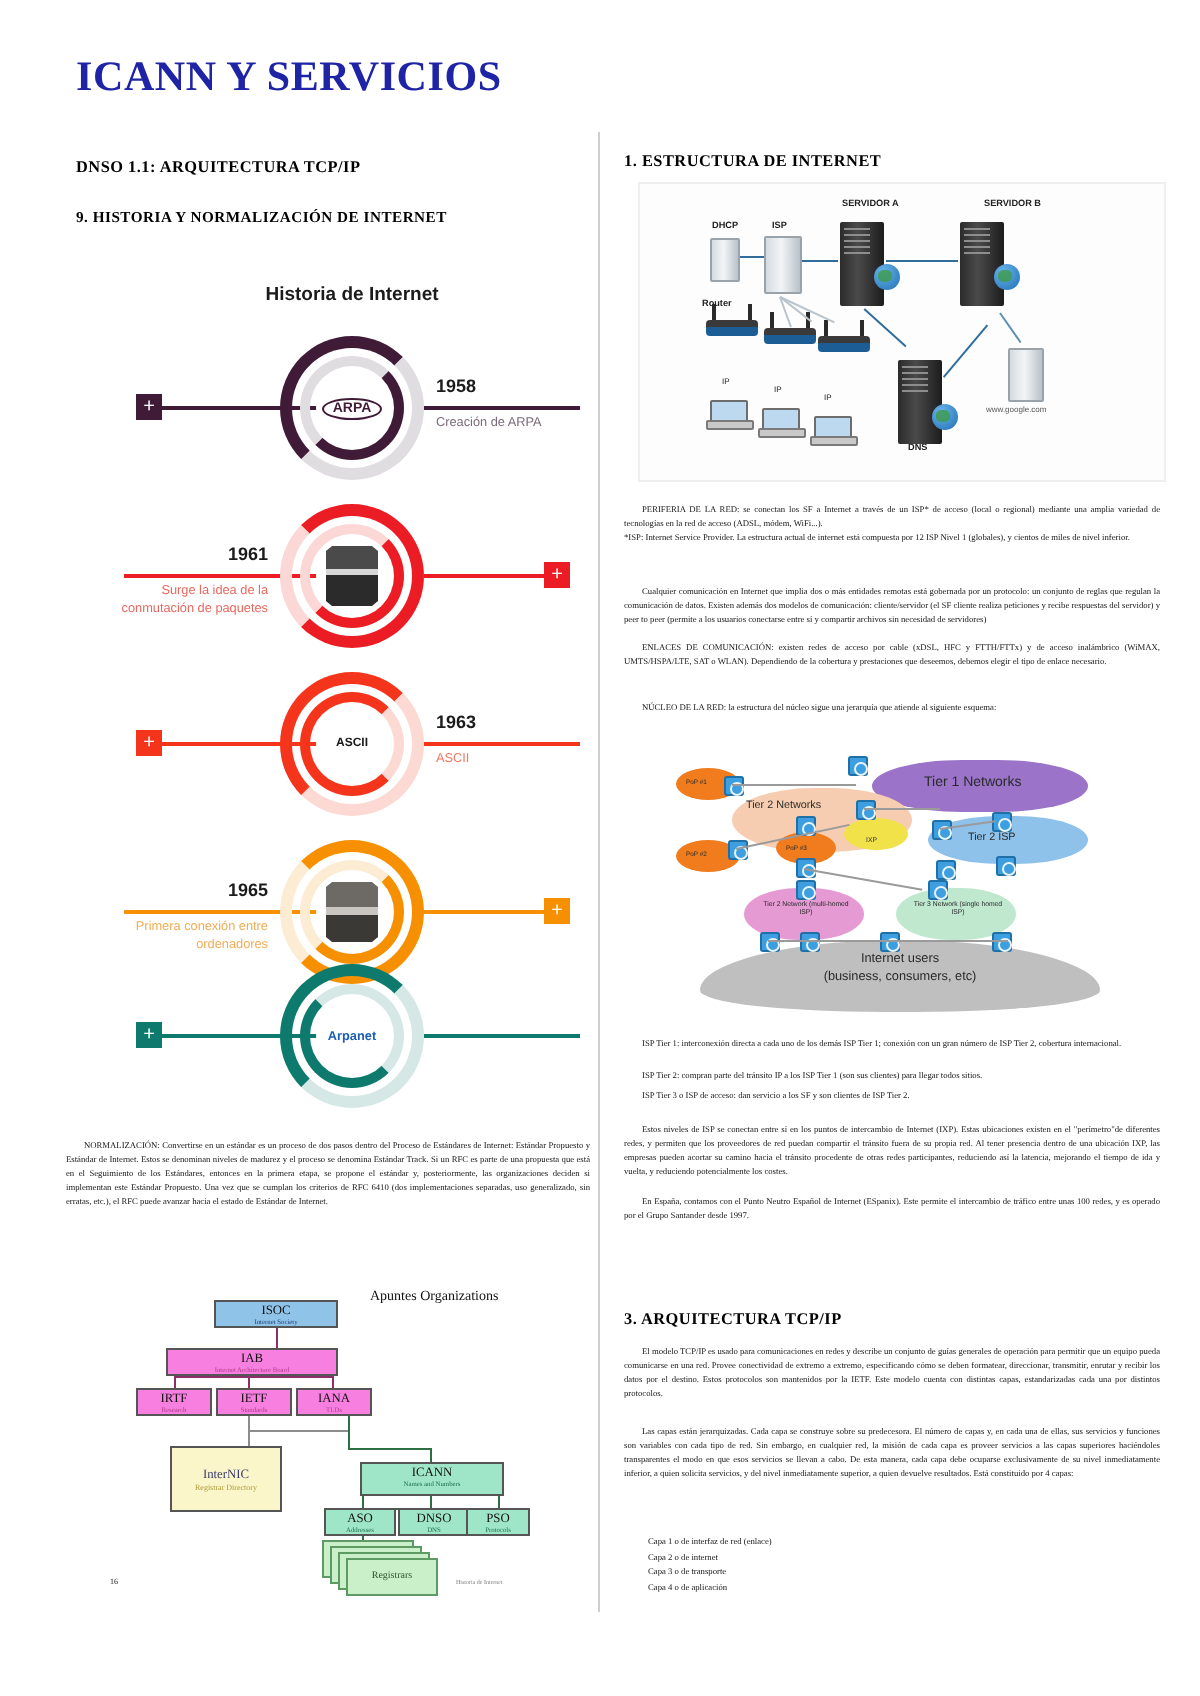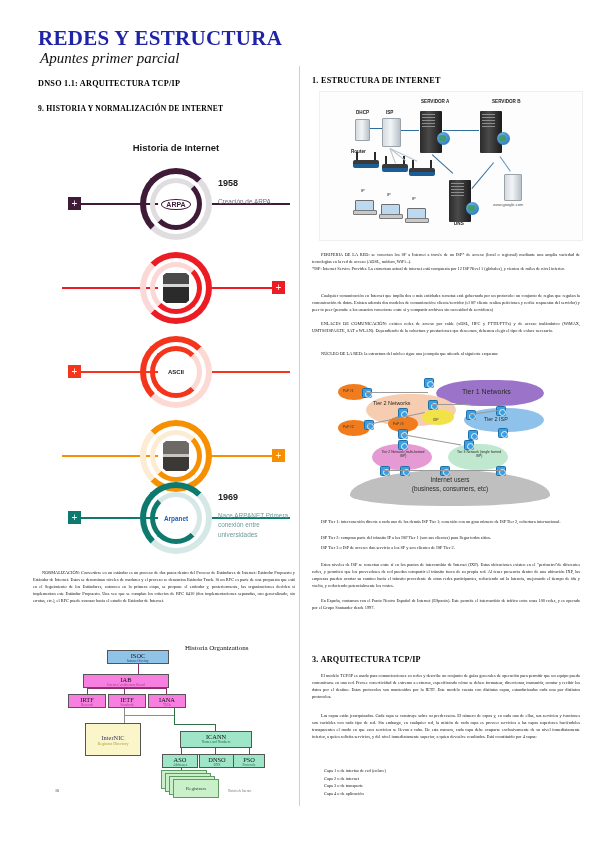--- a/index.html
+++ b/index.html
@@ -52,21 +52,21 @@
   }
   .hub-label{font-family:"Liberation Sans",sans-serif;font-weight:bold;font-size:7px;}
   .hub-photo{width:26px;height:30px;border-radius:2px;
     background:linear-gradient(#4a4a4a 0 38%,#d8d8d8 38% 48%,#2b2b2b 48% 100%);}
   .hub-photo.b{background:linear-gradient(#6d6a66 0 42%,#c9c5c0 42% 55%,#3a3936 55% 100%);}
   .lead{position:absolute;height:1.6px;top:35px;}
   .plus{
     position:absolute;top:29px;width:13px;height:13px;color:#fff;
     font-family:"Liberation Sans",sans-serif;font-size:10px;line-height:13px;text-align:center;
   }
-  .side{position:absolute;top:10px;width:78px;}
+  .side{position:absolute;top:20px;width:78px;}
   .side .yr{font-family:"Liberation Sans",sans-serif;font-weight:bold;font-size:9px;color:#1b1b1b;}
   .side .dsc{font-family:"Liberation Sans",sans-serif;font-size:6.4px;line-height:1.45;margin-top:9px;}
   .side.right{left:158px;text-align:left;}
   .side.left{left:-4px;text-align:right;}
   
   .org{position:absolute;left:63px;top:638px;width:235px;height:150px;}
   .org-title{position:absolute;left:122px;top:6px;font-family:"Liberation Serif",serif;font-size:7px;color:#111;}
   .ob{position:absolute;box-sizing:border-box;border:1px solid #555;text-align:center;
       font-family:"Liberation Serif",serif;line-height:1.05;}
   .ob .t{font-size:6.4px;font-weight:normal;color:#111;display:block;padding-top:2px;}
@@ -112,22 +112,21 @@
      background:#bfbfbf;}
   .edge{position:absolute;border-top:.7px solid #9a9a9a;transform-origin:0 50%;}
 </style>
 </head>
 <body>
 
 <div class="page">
 
   <div class="col-divider"></div>
 
-  <div class="doc-title">REDES Y ESTRUCTURA</div>
-  <div class="doc-subtitle">Apuntes primer parcial</div>
+  <div class="doc-title">ICANN Y SERVICIOS</div>
   <div class="sec-h big" style="left:38px;top:79px;">DNSO 1.1: ARQUITECTURA TCP/IP</div>
   <div class="sec-h" style="left:38px;top:104px;">9. HISTORIA Y NORMALIZACIÓN DE INTERNET</div>
 
   <div class="tl">
     <div class="tl-title">Historia de Internet</div>
 
     <div class="tl-row" style="top:26px;">
       <div class="lead" style="left:18px;width:98px;background:#3f1b38;"></div>
       <div class="lead" style="left:152px;width:78px;background:#3f1b38;"></div>
       <div class="plus" style="left:8px;background:#3f1b38;">+</div>
@@ -148,72 +147,80 @@
       <div class="lead" style="left:2px;width:114px;background:#ec1c24;"></div>
       <div class="lead" style="left:152px;width:62px;background:#ec1c24;"></div>
       <div class="plus" style="left:212px;background:#ec1c24;">+</div>
       <div class="ring">
         <div class="outer" style="border-color:#ec1c24 #ec1c24 #ec1c24 #fbd7d6;"></div>
         <div class="inner" style="border-color:#fbd7d6 #ec1c24 #ec1c24 #fbd7d6;"></div>
         <div class="hub">
           <span class="hub-photo"></span>
         </div>
       </div>
+      <div class="side left">
+        <div class="yr">1961</div>
+        <div class="dsc" style="color:#e8685f;">Surge la idea de la conmutación de paquetes</div>
+      </div>
     </div>
 
     <div class="tl-row" style="top:194px;">
       <div class="lead" style="left:18px;width:98px;background:#f4351c;"></div>
       <div class="lead" style="left:152px;width:78px;background:#f4351c;"></div>
       <div class="plus" style="left:8px;background:#f4351c;">+</div>
       <div class="ring">
         <div class="outer" style="border-color:#f4351c #fcd9d2 #fcd9d2 #f4351c;"></div>
         <div class="inner" style="border-color:#f4351c #fcd9d2 #f4351c #f4351c;"></div>
         <div class="hub">
           <span class="hub-label" style="color:#1b1b1b;font-size:6px;">ASCII</span>
         </div>
       </div>
+      <div class="side right">
+        <div class="yr">1963</div>
+        <div class="dsc" style="color:#ef7a66;">ASCII</div>
+      </div>
     </div>
 
     <div class="tl-row" style="top:278px;">
       <div class="lead" style="left:2px;width:114px;background:#f79000;"></div>
       <div class="lead" style="left:152px;width:62px;background:#f79000;"></div>
       <div class="plus" style="left:212px;background:#f79000;">+</div>
       <div class="ring">
         <div class="outer" style="border-color:#f79000 #f79000 #f79000 #fdecd4;"></div>
         <div class="inner" style="border-color:#fdecd4 #f79000 #f79000 #fdecd4;"></div>
         <div class="hub">
           <span class="hub-photo b"></span>
         </div>
       </div>
+      <div class="side left">
+        <div class="yr">1965</div>
+        <div class="dsc" style="color:#f2ac55;">Primera conexión entre ordenadores</div>
+      </div>
     </div>
 
     <div class="tl-row" style="top:340px;">
       <div class="lead" style="left:18px;width:98px;background:#0e7a6e;"></div>
       <div class="lead" style="left:152px;width:78px;background:#0e7a6e;"></div>
       <div class="plus" style="left:8px;background:#0e7a6e;">+</div>
       <div class="ring">
         <div class="outer" style="border-color:#0e7a6e #d5e8e5 #d5e8e5 #0e7a6e;"></div>
         <div class="inner" style="border-color:#d5e8e5 #d5e8e5 #0e7a6e #0e7a6e;"></div>
         <div class="hub">
           <span class="hub-label" style="color:#1d5fb5;font-size:6.4px;">Arpanet</span>
         </div>
       </div>
-      <div class="side right">
-        <div class="yr">1969</div>
-        <div class="dsc" style="color:#6e9b97;">Nace ARPANET Primera conexión entre universidades</div>
-      </div>
     </div>
   </div>
 
   <div class="para" style="left:33px;top:569px;width:262px;">
     <span class="ind">NORMALIZACIÓN: Convertirse en un estándar es un proceso de dos pasos dentro del Proceso de Estándares de Internet: Estándar Propuesto y Estándar de Internet. Estos se denominan niveles de madurez y el proceso se denomina Estándar Track. Si un RFC es parte de una propuesta que está en el Seguimiento de los Estándares, entonces en la primera etapa, se propone el estándar y, posteriormente, las organizaciones deciden si implementan este Estándar Propuesto. Una vez que se cumplan los criterios de RFC 6410 (dos implementaciones separadas, uso generalizado, sin erratas, etc.), el RFC puede avanzar hacia el estado de Estándar de Internet.</span>
   </div>
 
   <div class="org">
-    <div class="org-title">Historia Organizations</div>
+    <div class="org-title">Apuntes Organizations</div>
 
     <div class="ln" style="left:75px;top:26px;width:1px;height:10px;"></div>
     <div class="ln" style="left:24px;top:50px;width:1px;height:6px;"></div>
     <div class="ln" style="left:24px;top:50px;width:80px;height:1px;"></div>
     <div class="ln" style="left:61px;top:50px;width:1px;height:6px;"></div>
     <div class="ln" style="left:103px;top:50px;width:1px;height:6px;"></div>
     <div class="ln k" style="left:61px;top:70px;width:1px;height:7px;"></div>
     <div class="ln k" style="left:61px;top:77px;width:50px;height:1px;"></div>
     <div class="ln k" style="left:61px;top:77px;width:1px;height:8px;"></div>
     <div class="ln g" style="left:111px;top:70px;width:1px;height:17px;"></div>

